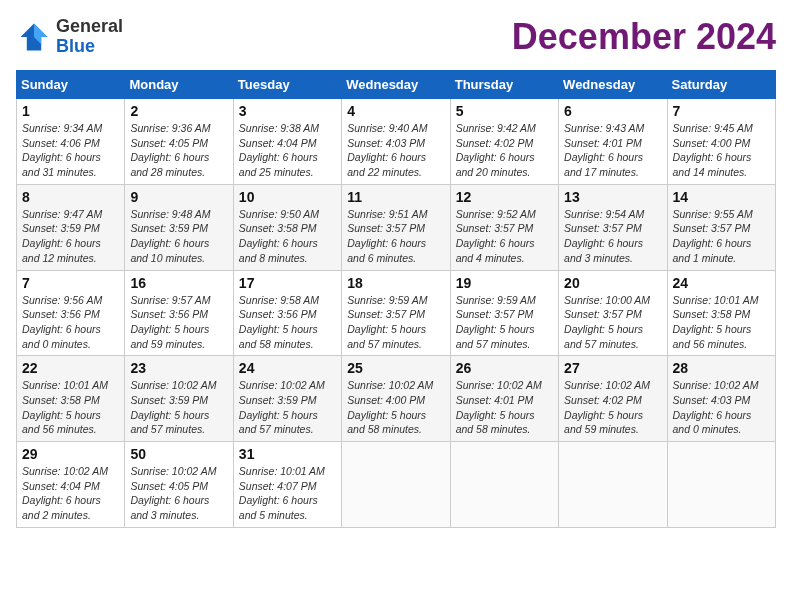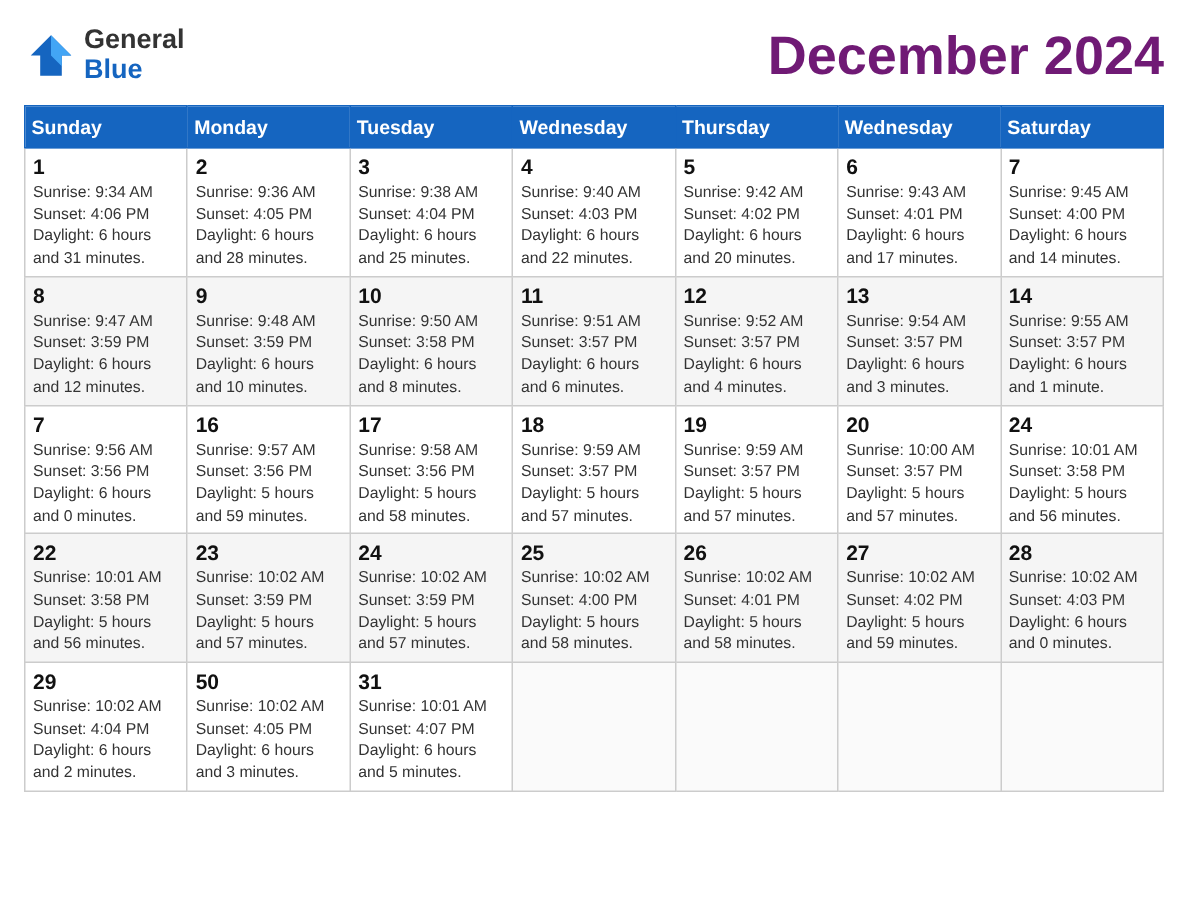--- a/index.html
+++ b/index.html
@@ -83,20 +83,21 @@
       font-size: 14px;
       font-weight: bold;
       color: #111;
       display: block;
       margin-bottom: 2px;
     }
     .day-info {
       color: #333;
       font-size: 10.5px;
       line-height: 1.4;
+      font-style: italic;
     }
     .empty-cell {
       background: #fafafa !important;
     }
   </style>
 </head>
 <body>
 
 <div class="header">
   <div class="logo">

